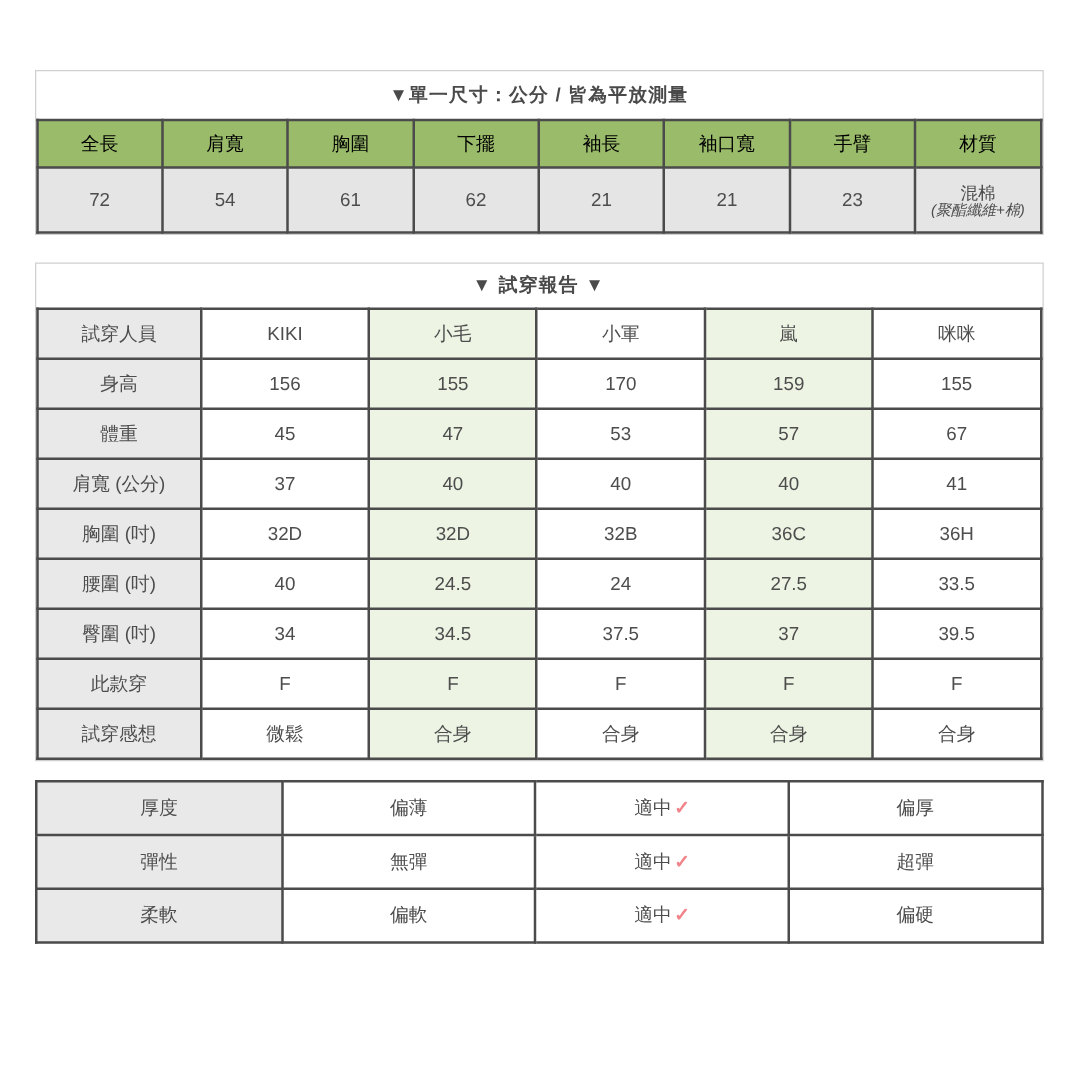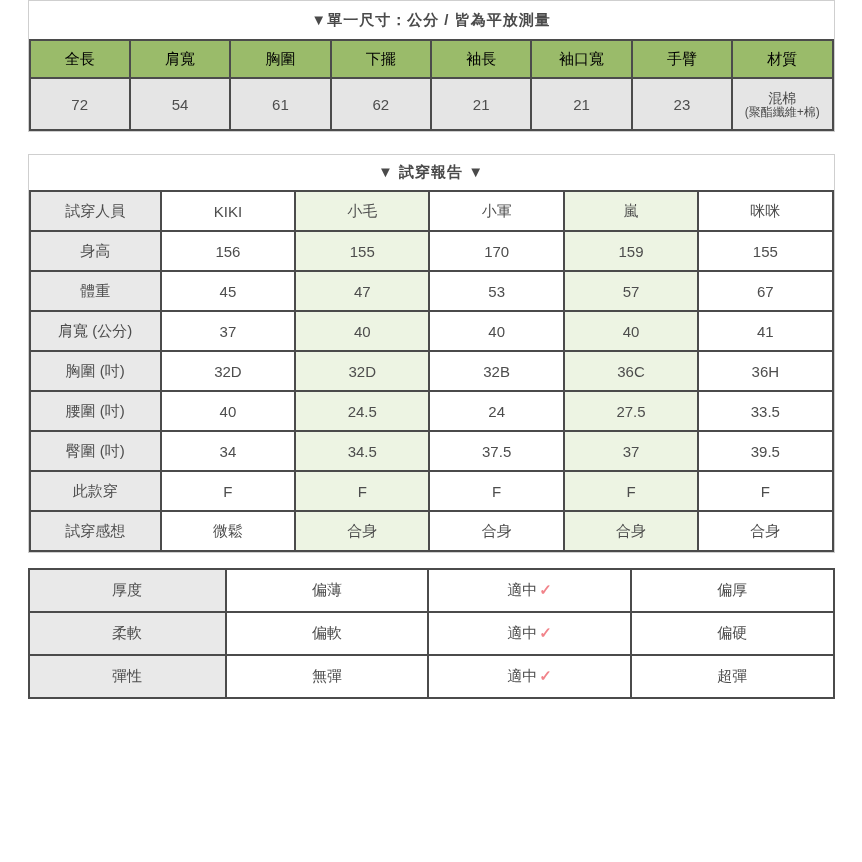--- a/index.html
+++ b/index.html
@@ -3,21 +3,21 @@
 <meta charset="utf-8">
 <style>
   * { box-sizing: border-box; }
   html, body {
     margin: 0; padding: 0;
     width: 862px; height: 862px;
     background: #ffffff;
     font-family: "Liberation Sans", sans-serif;
     color: #4d4d4d;
   }
-  .page { width: 807px; margin: 0 auto; }
+  .page { width: 807px; margin: 0 auto; padding-top: 56px; }
 
   .panel { border: 1px solid #cfcfcf; background: #fff; }
   .panel-title {
     height: 38px;
     display: flex; align-items: center; justify-content: center;
     font-size: 15px; font-weight: bold; color: #4a4a4a;
     letter-spacing: 1px;
   }
   .panel-title.short { height: 35px; }
 
@@ -35,21 +35,21 @@
     padding: 0 2px;
   }
 
   
   .size-grid th {
     background: #9ABB6A;
     color: #000000;
     height: 38px;
   }
   .size-grid td { height: 52px; background: #e5e5e5; }
-  .material-small { font-size: 12px; line-height: 13px; }
+  .material-small { font-size: 12px; line-height: 13px; font-style: italic; }
   .material-main { font-size: 14px; line-height: 16px; }
 
   
   .fit-grid th.rowlabel { background: #E9E9E9; color: #4d4d4d; height: 40px; }
   .fit-grid td { height: 40px; background: #ffffff; }
   .fit-grid td:nth-child(3), .fit-grid td:nth-child(5) { background: #EDF4E3; }
   .fit-grid col.labelcol { width: 16.35%; }
 
   
   .fabric-wrap { margin-top: 15px; }
@@ -202,32 +202,32 @@
       <tbody>
         <tr>
           <th class="rowlabel">厚度</th>
           <td>偏薄</td>
           <td>
             <span>適中</span><span class="check">✓</span>
           </td>
           <td>偏厚</td>
         </tr>
         <tr>
+          <th class="rowlabel">彈性</th>
+          <td>無彈</td>
+          <td>
+            <span>適中</span><span class="check">✓</span>
+          </td>
+          <td>超彈</td>
+        </tr>
+        <tr>
           <th class="rowlabel">柔軟</th>
           <td>偏軟</td>
           <td>
             <span>適中</span><span class="check">✓</span>
           </td>
           <td>偏硬</td>
-        </tr>
-        <tr>
-          <th class="rowlabel">彈性</th>
-          <td>無彈</td>
-          <td>
-            <span>適中</span><span class="check">✓</span>
-          </td>
-          <td>超彈</td>
         </tr>
       </tbody>
     </table>
   </div>
 
 </div>
 
 </body></html>

